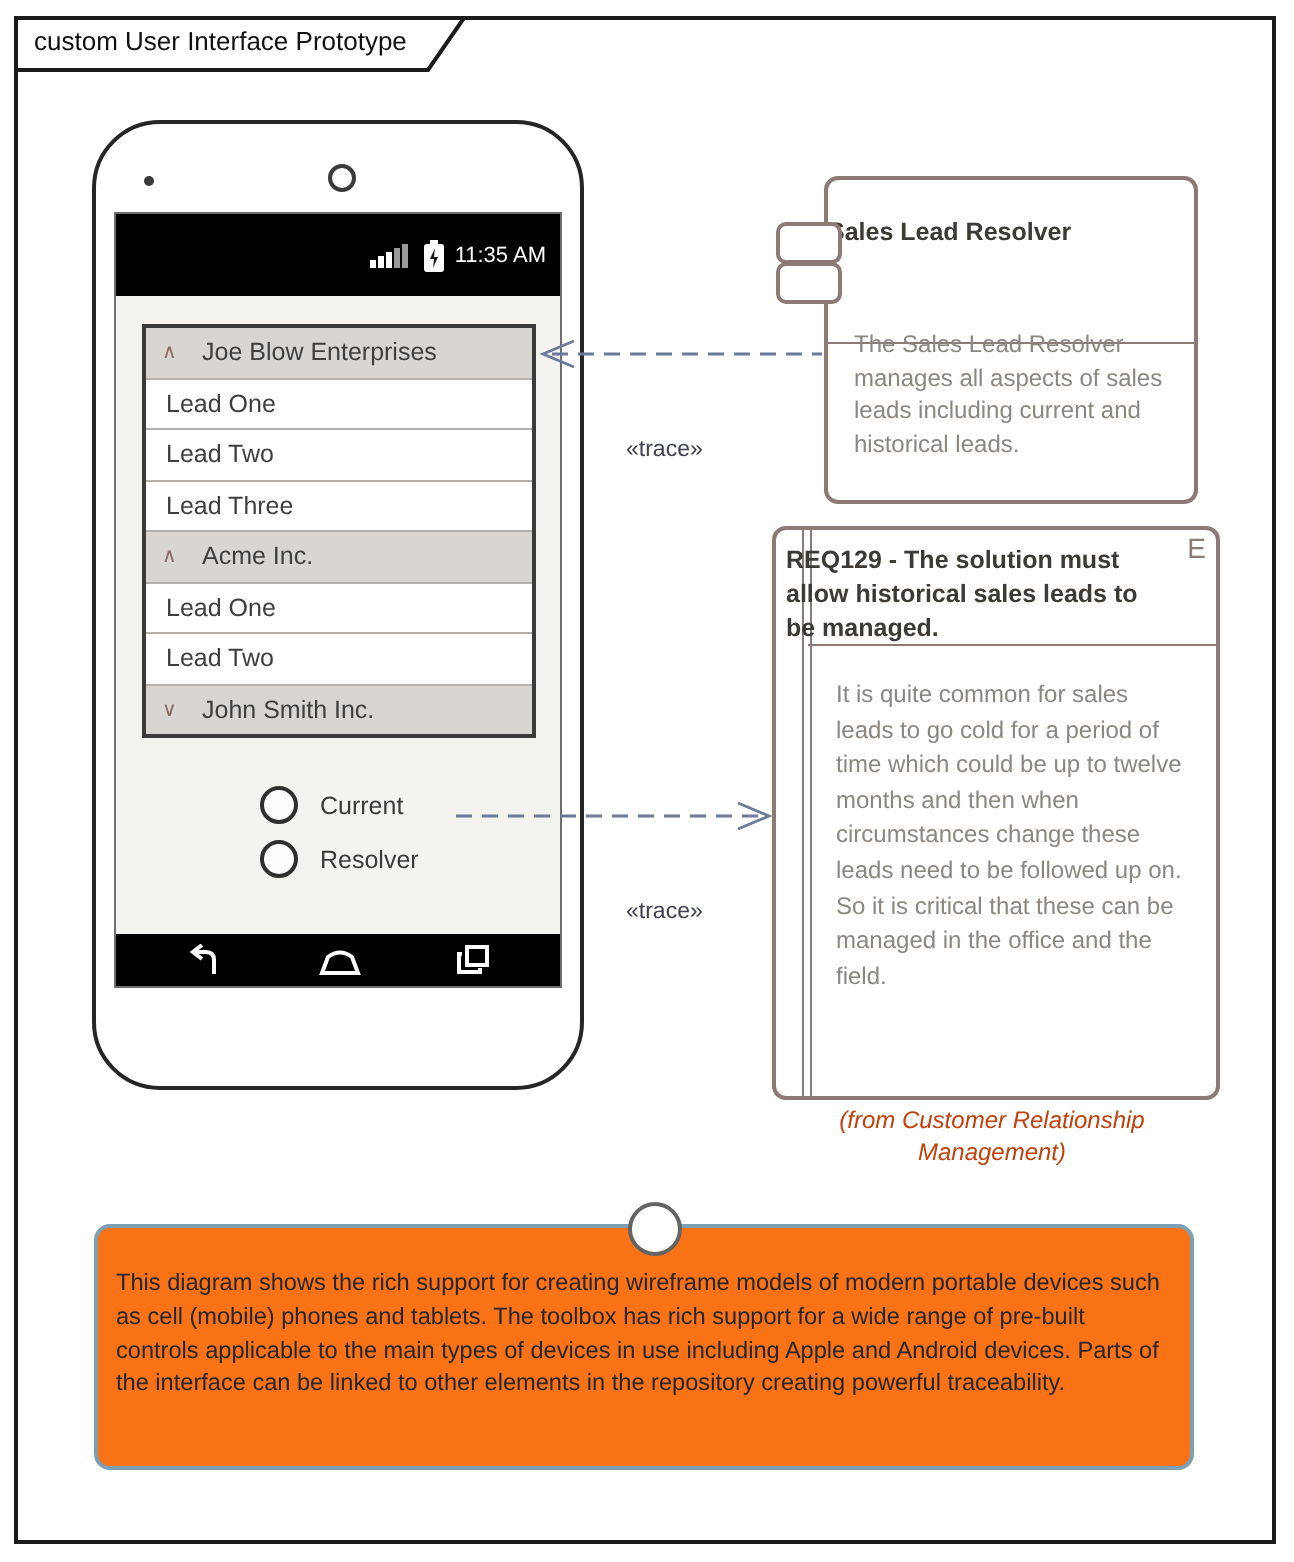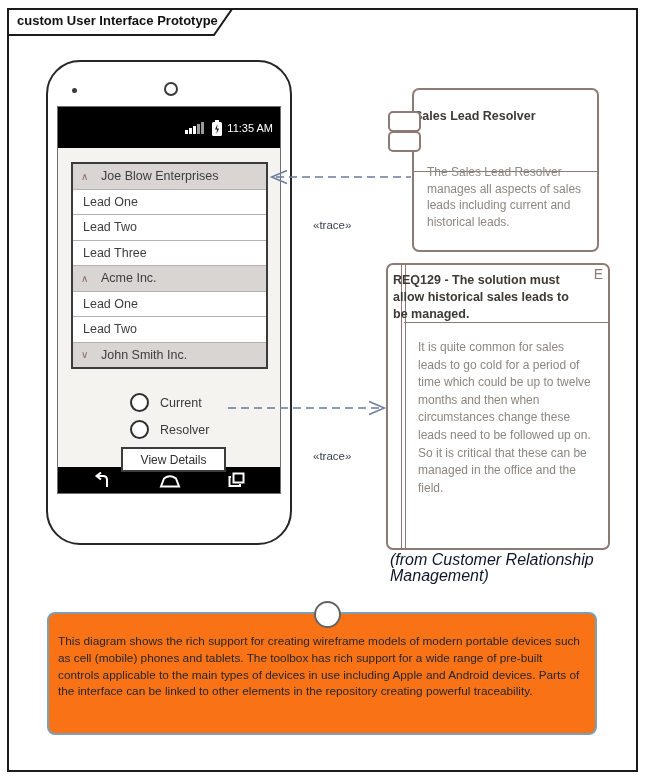--- a/index.html
+++ b/index.html
@@ -2,21 +2,21 @@
 <html><head>
 <meta charset="utf-8">
 <style>
   html,body{margin:0;padding:0;background:#fff;}
   #canvas{position:relative;width:647px;height:781px;background:#ffffff;
           font-family:"Liberation Sans", sans-serif;overflow:hidden;}
   .abs{position:absolute;}
 
   
   .diagram-frame{left:7px;top:8px;width:627px;height:760px;border:2px solid #1b1b1b;}
-  .frame-tab-text{left:17px;top:13px;font-size:13px;font-weight:bold;color:#111;white-space:nowrap;}
+  .frame-tab-text{left:17px;top:13px;font-size:13px;font-weight:normal;color:#111;white-space:nowrap;}
 
   
   .phone-body{left:46px;top:60px;width:242px;height:481px;border:2px solid #262626;
               border-radius:34px;background:#fff;}
   .camera-dot{left:24px;top:26px;width:5px;height:5px;border-radius:50%;background:#3a3a3a;}
   .earpiece{left:116px;top:20px;width:10px;height:10px;border-radius:50%;border:2px solid #3a3a3a;background:#fff;}
   .screen{left:9px;top:44px;width:222px;height:386px;border:1px solid #6f6f6f;background:#f5f3f0;
           display:flex;flex-direction:column;}
   .status-bar{height:41px;background:#000;display:flex;align-items:center;justify-content:flex-end;
               gap:5px;padding-right:7px;color:#fff;font-size:11px;}
@@ -52,22 +52,22 @@
 
   
   .req-box{left:386px;top:263px;width:220px;height:283px;}
   .req-strip{position:absolute;left:13px;top:0;bottom:0;width:3px;
              border-left:1px solid #8d7a74;border-right:1px solid #8d7a74;}
   .req-glyph{position:absolute;right:5px;top:1px;font-size:14px;color:#8d7a74;}
   .req-title{position:absolute;left:5px;top:7px;width:176px;font-size:12.5px;font-weight:bold;
              color:#3d3935;line-height:17px;}
   .req-divider{position:absolute;left:16px;right:0;top:57px;border-top:1px solid #8d7a74;}
   .req-desc{position:absolute;left:30px;top:74px;width:178px;font-size:12px;line-height:17.6px;color:#8c8681;}
-  .from-note{left:390px;top:552px;width:212px;text-align:left;font-size:16px;font-style:italic;
-             color:#0f172a;line-height:16px;}
+  .from-note{left:390px;top:552px;width:212px;text-align:center;font-size:12px;font-style:italic;
+             color:#c2410c;line-height:16px;}
 
   
   .trace-label{font-size:11.5px;color:#3d4050;margin-top:34px;}
 
   
   .note-box{left:47px;top:612px;width:546px;height:119px;border:2px solid #7d9fb4;border-radius:8px;background:#f97316;}
   .note-circle{position:absolute;left:265px;top:-13px;width:23px;height:23px;border-radius:50%;
                border:2px solid #646464;background:#fff;}
   .note-text{position:absolute;left:9px;top:19px;width:528px;font-size:11.8px;line-height:16.8px;color:#26262f;}
 
@@ -141,21 +141,20 @@
 
         <div class="radio-row" style="left:72px;top:245px;">
           <div class="radio-circle"></div>
           <div class="radio-label">Current</div>
         </div>
         <div class="radio-row" style="left:72px;top:272px;">
           <div class="radio-circle"></div>
           <div class="radio-label">Resolver</div>
         </div>
 
-        <div class="abs view-details-button">View Details</div>
       </div>
 
       <div class="nav-bar">
         <svg width="19" height="17">
           <path d="M15 15 L15 8 Q15 4 11 4 L5 4" fill="none" stroke="#ffffff" stroke-width="2"></path>
           <path d="M9 0.5 L4.5 4 L9 7.5" fill="none" stroke="#ffffff" stroke-width="2"></path>
         </svg>
         <svg width="22" height="15">
           <path d="M2 13.5 L5 5.5 Q11 1 17 5.5 L20 13.5 Z" fill="none" stroke="#ffffff" stroke-width="2"></path>
         </svg>

